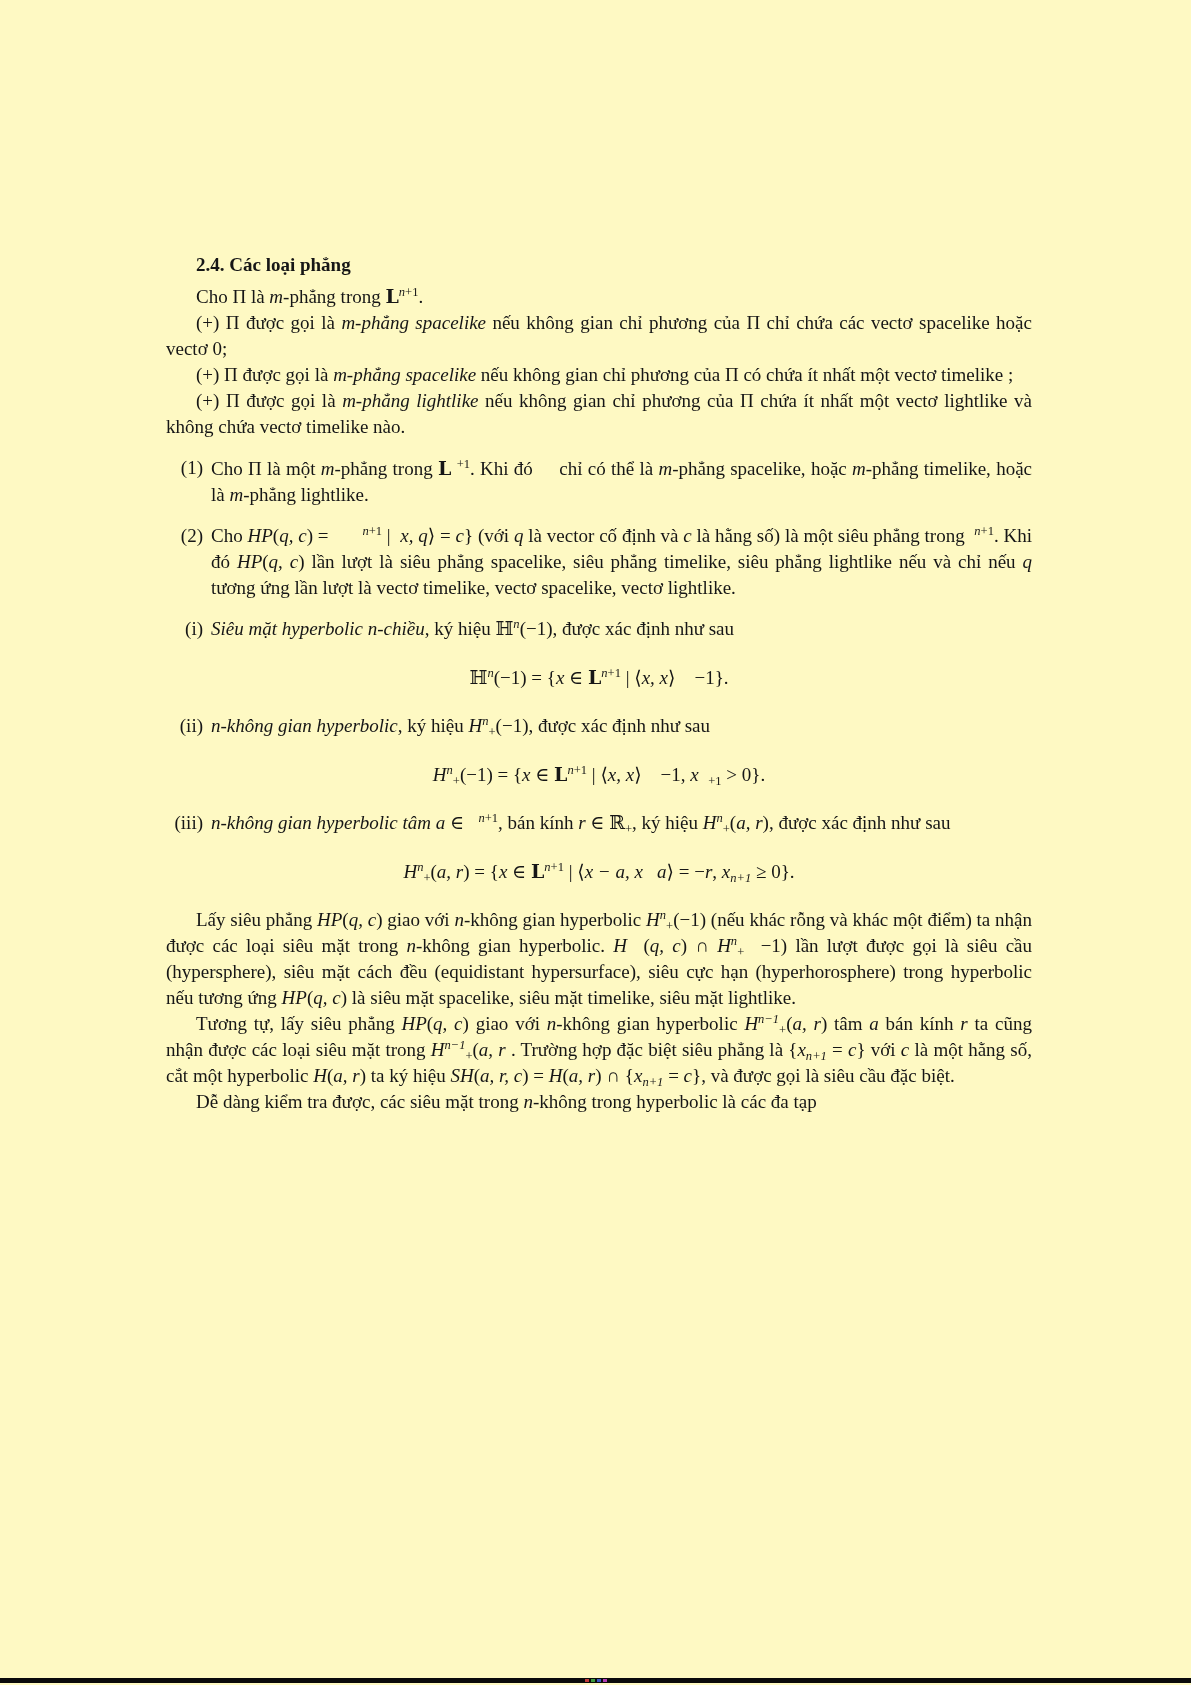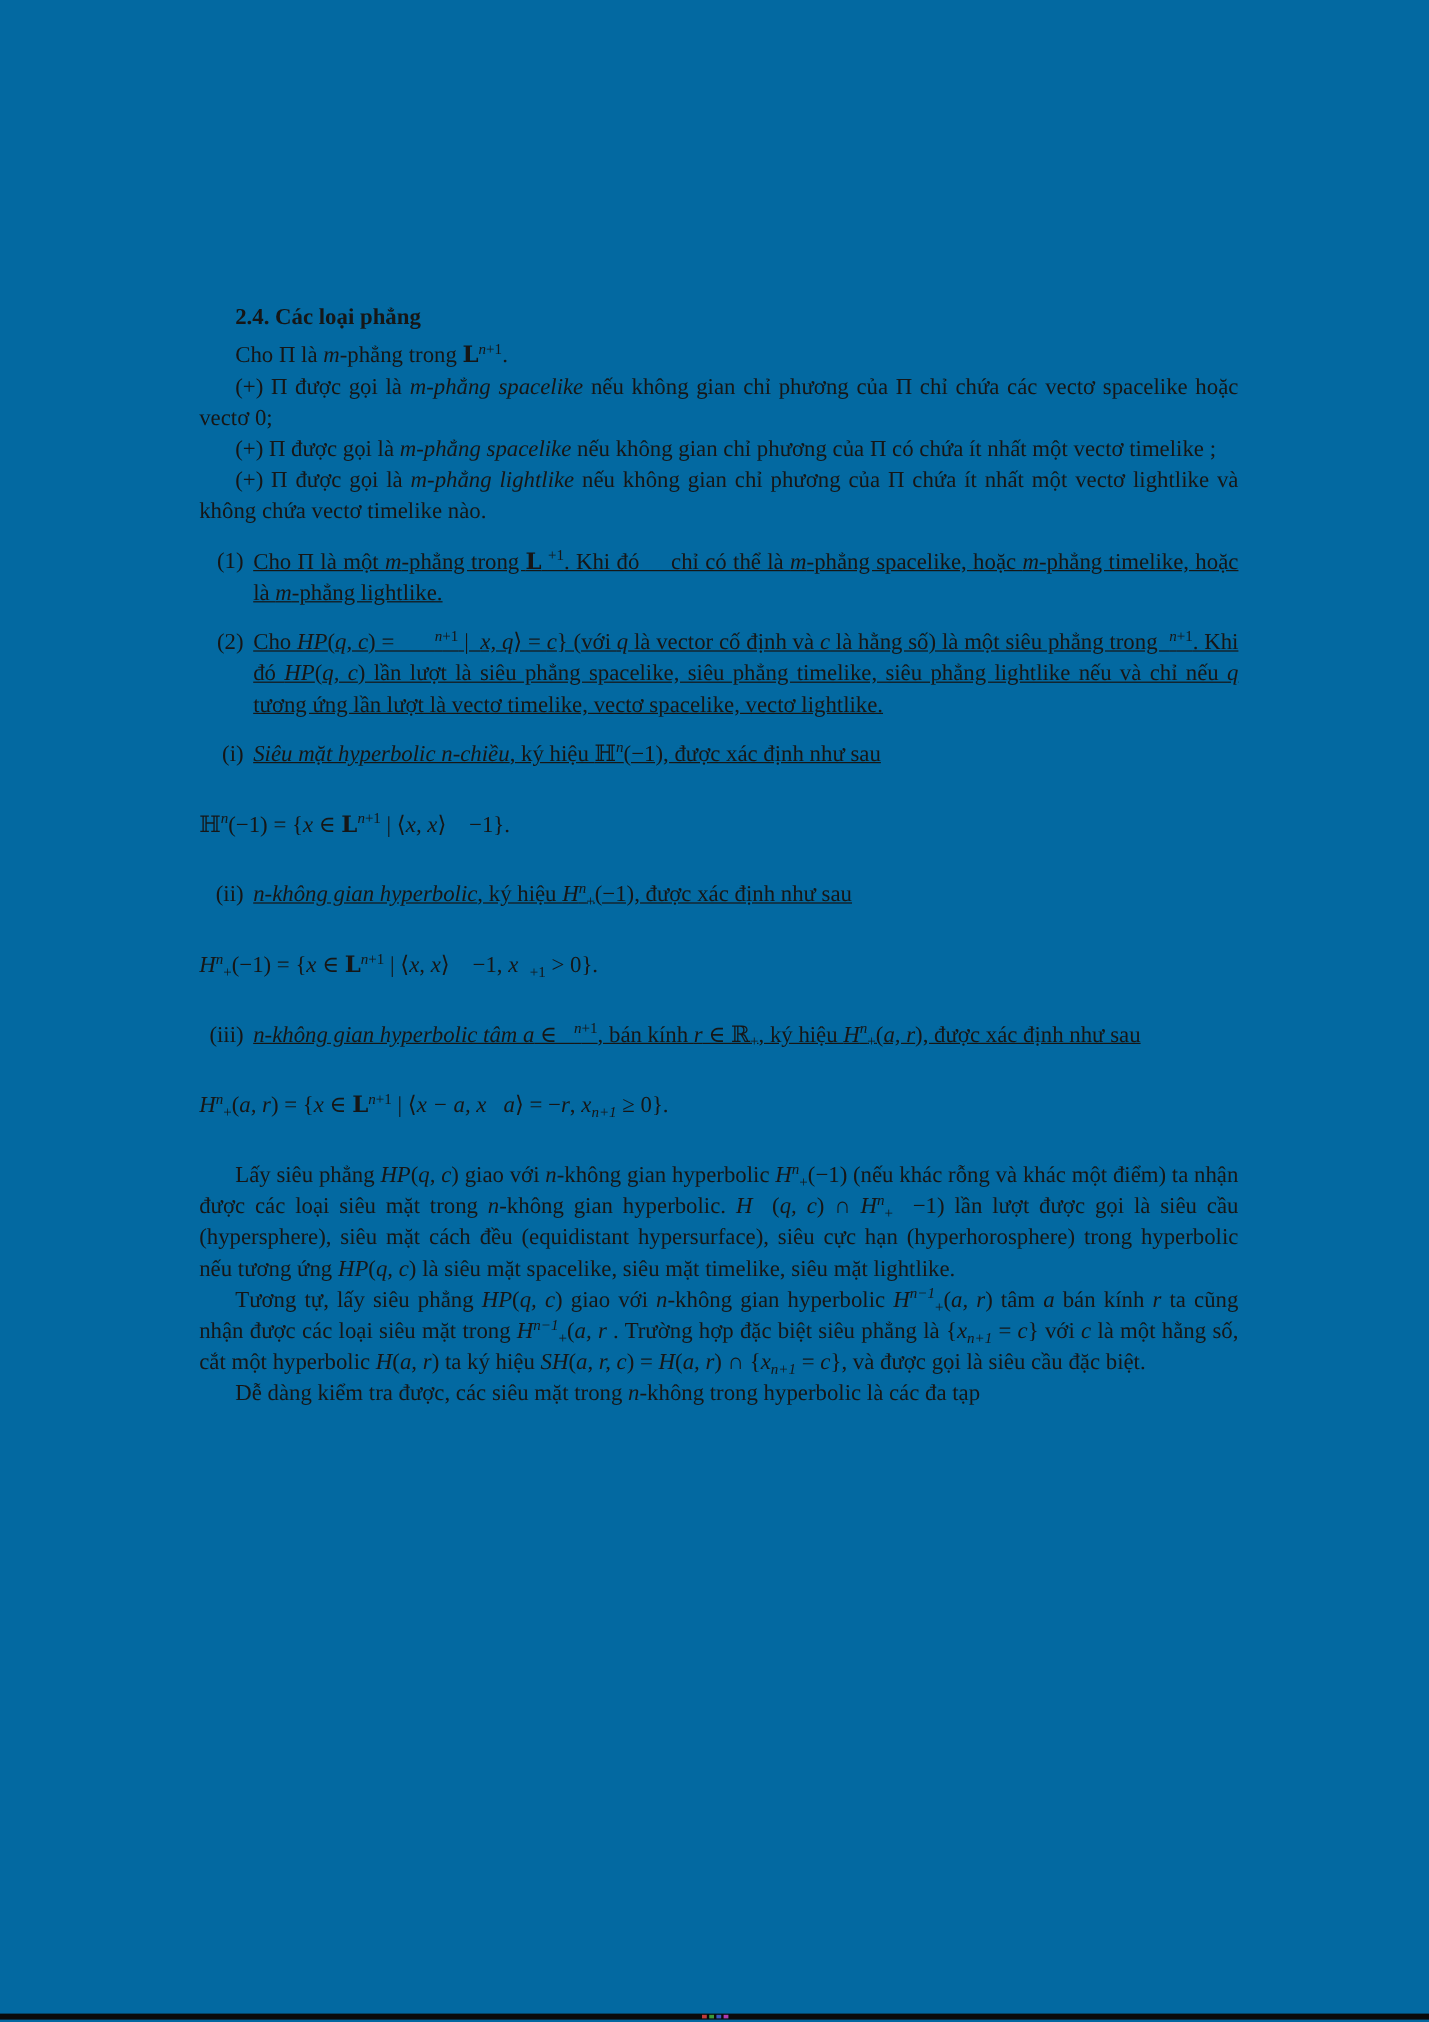--- a/index.html
+++ b/index.html
@@ -1,33 +1,33 @@
 <!DOCTYPE html>
 <html><head>
 <meta charset="utf-8">
 <style>
   html,body{margin:0;padding:0;background:#ffffff;}
   .page{
     position:relative;
     width:1191px;height:1685px;
-    background:#0369a1;
+    background:#fef9c3;
     overflow:hidden;
     font-family:"Liberation Serif","DejaVu Serif","DejaVu Sans",serif;
     font-size:19px;line-height:26px;color:#161616;
   }
   .content{position:absolute;left:166px;top:252px;width:866px;}
   .h{font-weight:bold;margin:20px 0 5px 30px;}
   .h:first-child{margin-top:0;}
   .para{margin:0;}
   .para.indent{text-indent:30px;}
   .para.justify{text-align:justify;}
   .item{display:flex;margin:15px 0;}
   .item .label{flex:0 0 45px;text-align:right;padding-right:8px;box-sizing:border-box;}
-  .item .body{flex:1;text-align:justify;text-decoration:underline;}
-  .formula{text-align:left;margin:32px 0;}
+  .item .body{flex:1;text-align:justify;}
+  .formula{text-align:center;margin:22px 0;}
   .seg-i{font-style:italic;}
   .seg-b{font-weight:bold;}
   .seg-bi{font-weight:bold;font-style:italic;}
   .seg-sup{font-size:66%;position:relative;top:-0.52em;line-height:0;}
   .seg-sub{font-size:66%;position:relative;top:0.28em;line-height:0;}
   .seg-bb{font-weight:bold;font-family:"DejaVu Serif","DejaVu Sans",serif;}
   .footer-bar{position:absolute;left:0;right:0;bottom:2px;height:5px;}
   .footer-dots{position:absolute;left:50%;top:1px;transform:translateX(-50%);display:flex;gap:2px;}
   .footer-dot{width:4px;height:3px;display:inline-block;}
 </style>

